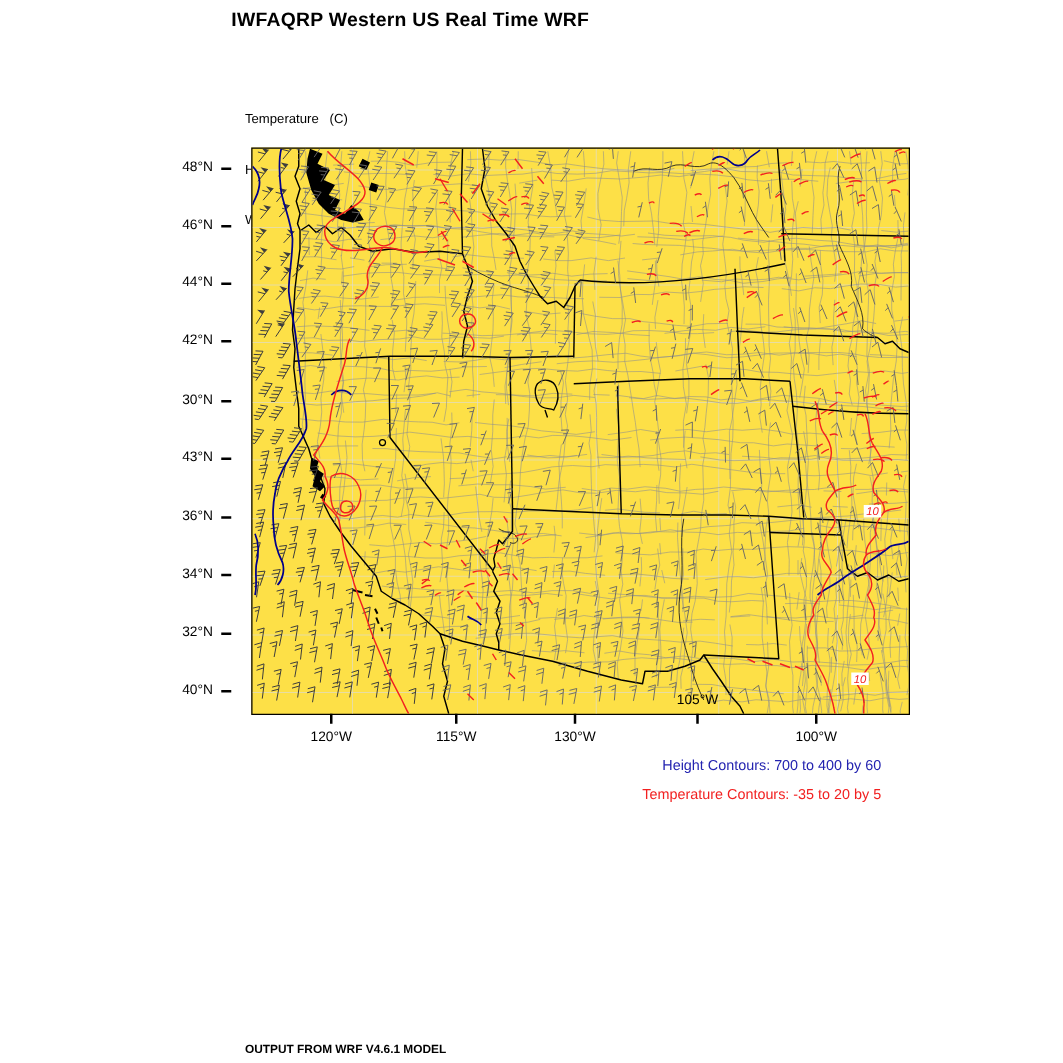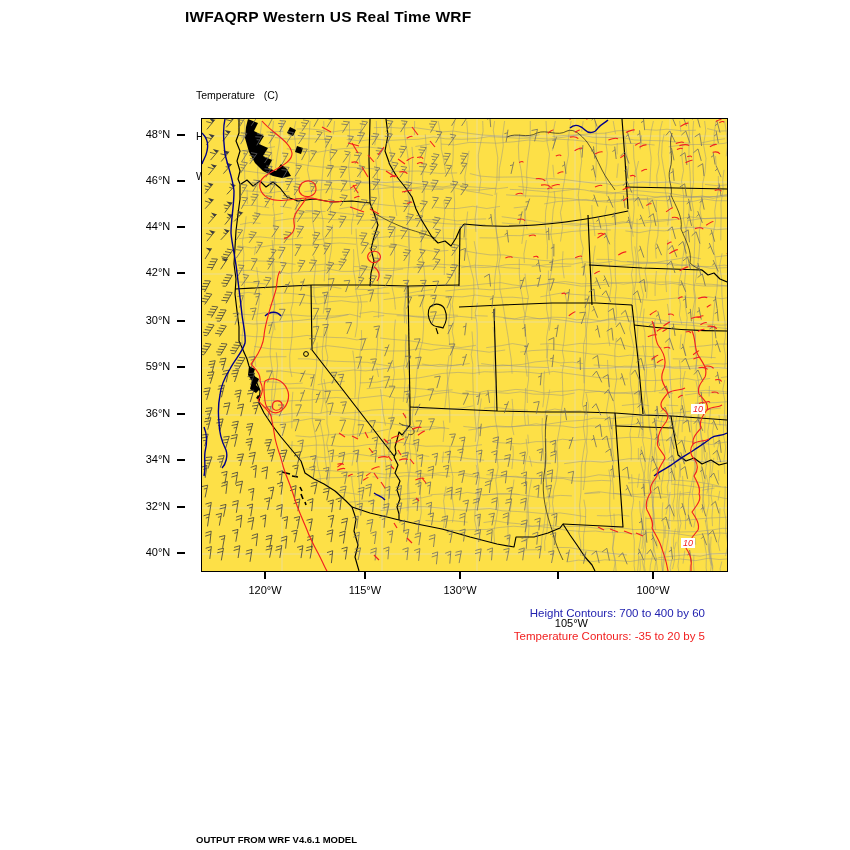--- a/index.html
+++ b/index.html
@@ -181,37 +181,37 @@
       <div class="lat-label" style="left: 137px; top: 128px;">48°N</div>
       <div class="tickmark" style="left: 177px; top: 134.25px; width: 8px; height: 1.5px;"></div>
       <div class="lat-label" style="left: 137px; top: 174px;">46°N</div>
       <div class="tickmark" style="left: 177px; top: 180.25px; width: 8px; height: 1.5px;"></div>
       <div class="lat-label" style="left: 137px; top: 220px;">44°N</div>
       <div class="tickmark" style="left: 177px; top: 226.25px; width: 8px; height: 1.5px;"></div>
       <div class="lat-label" style="left: 137px; top: 266px;">42°N</div>
       <div class="tickmark" style="left: 177px; top: 272.25px; width: 8px; height: 1.5px;"></div>
       <div class="lat-label" style="left: 137px; top: 314px;">30°N</div>
       <div class="tickmark" style="left: 177px; top: 320.25px; width: 8px; height: 1.5px;"></div>
-      <div class="lat-label" style="left: 137px; top: 360px;">59°N</div>
+      <div class="lat-label" style="left: 137px; top: 360px;">43°N</div>
       <div class="tickmark" style="left: 177px; top: 366.25px; width: 8px; height: 1.5px;"></div>
       <div class="lat-label" style="left: 137px; top: 407px;">36°N</div>
       <div class="tickmark" style="left: 177px; top: 413.25px; width: 8px; height: 1.5px;"></div>
       <div class="lat-label" style="left: 137px; top: 453px;">34°N</div>
       <div class="tickmark" style="left: 177px; top: 459.25px; width: 8px; height: 1.5px;"></div>
       <div class="lat-label" style="left: 137px; top: 500px;">32°N</div>
       <div class="tickmark" style="left: 177px; top: 506.25px; width: 8px; height: 1.5px;"></div>
       <div class="lat-label" style="left: 137px; top: 546px;">40°N</div>
       <div class="tickmark" style="left: 177px; top: 552.25px; width: 8px; height: 1.5px;"></div>
       <div class="lon-label" style="left: 235px; top: 584px;">120°W</div>
       <div class="tickmark" style="left: 264.25px; top: 571px; width: 1.5px; height: 8px;"></div>
       <div class="lon-label" style="left: 335px; top: 584px;">115°W</div>
       <div class="tickmark" style="left: 364.25px; top: 571px; width: 1.5px; height: 8px;"></div>
       <div class="lon-label" style="left: 430px; top: 584px;">130°W</div>
       <div class="tickmark" style="left: 459.25px; top: 571px; width: 1.5px; height: 8px;"></div>
-      <div class="lon-label" style="left: 528px; top: 617px; text-align: right;">105°W</div>
+      <div class="lon-label" style="left: 528px; top: 554px;">105°W</div>
       <div class="tickmark" style="left: 557.25px; top: 571px; width: 1.5px; height: 8px;"></div>
       <div class="lon-label" style="left: 623px; top: 584px;">100°W</div>
       <div class="tickmark" style="left: 652.25px; top: 571px; width: 1.5px; height: 8px;"></div>
     </div>
 
   <div class="caption h" style="color: rgb(35, 35, 176);">Height Contours: 700 to 400 by 60</div>
   <div class="caption t" style="color: rgb(242, 32, 32);">Temperature Contours: -35 to 20 by 5</div>
 
   <div class="footer">
     <div>OUTPUT FROM WRF V4.6.1 MODEL</div>

